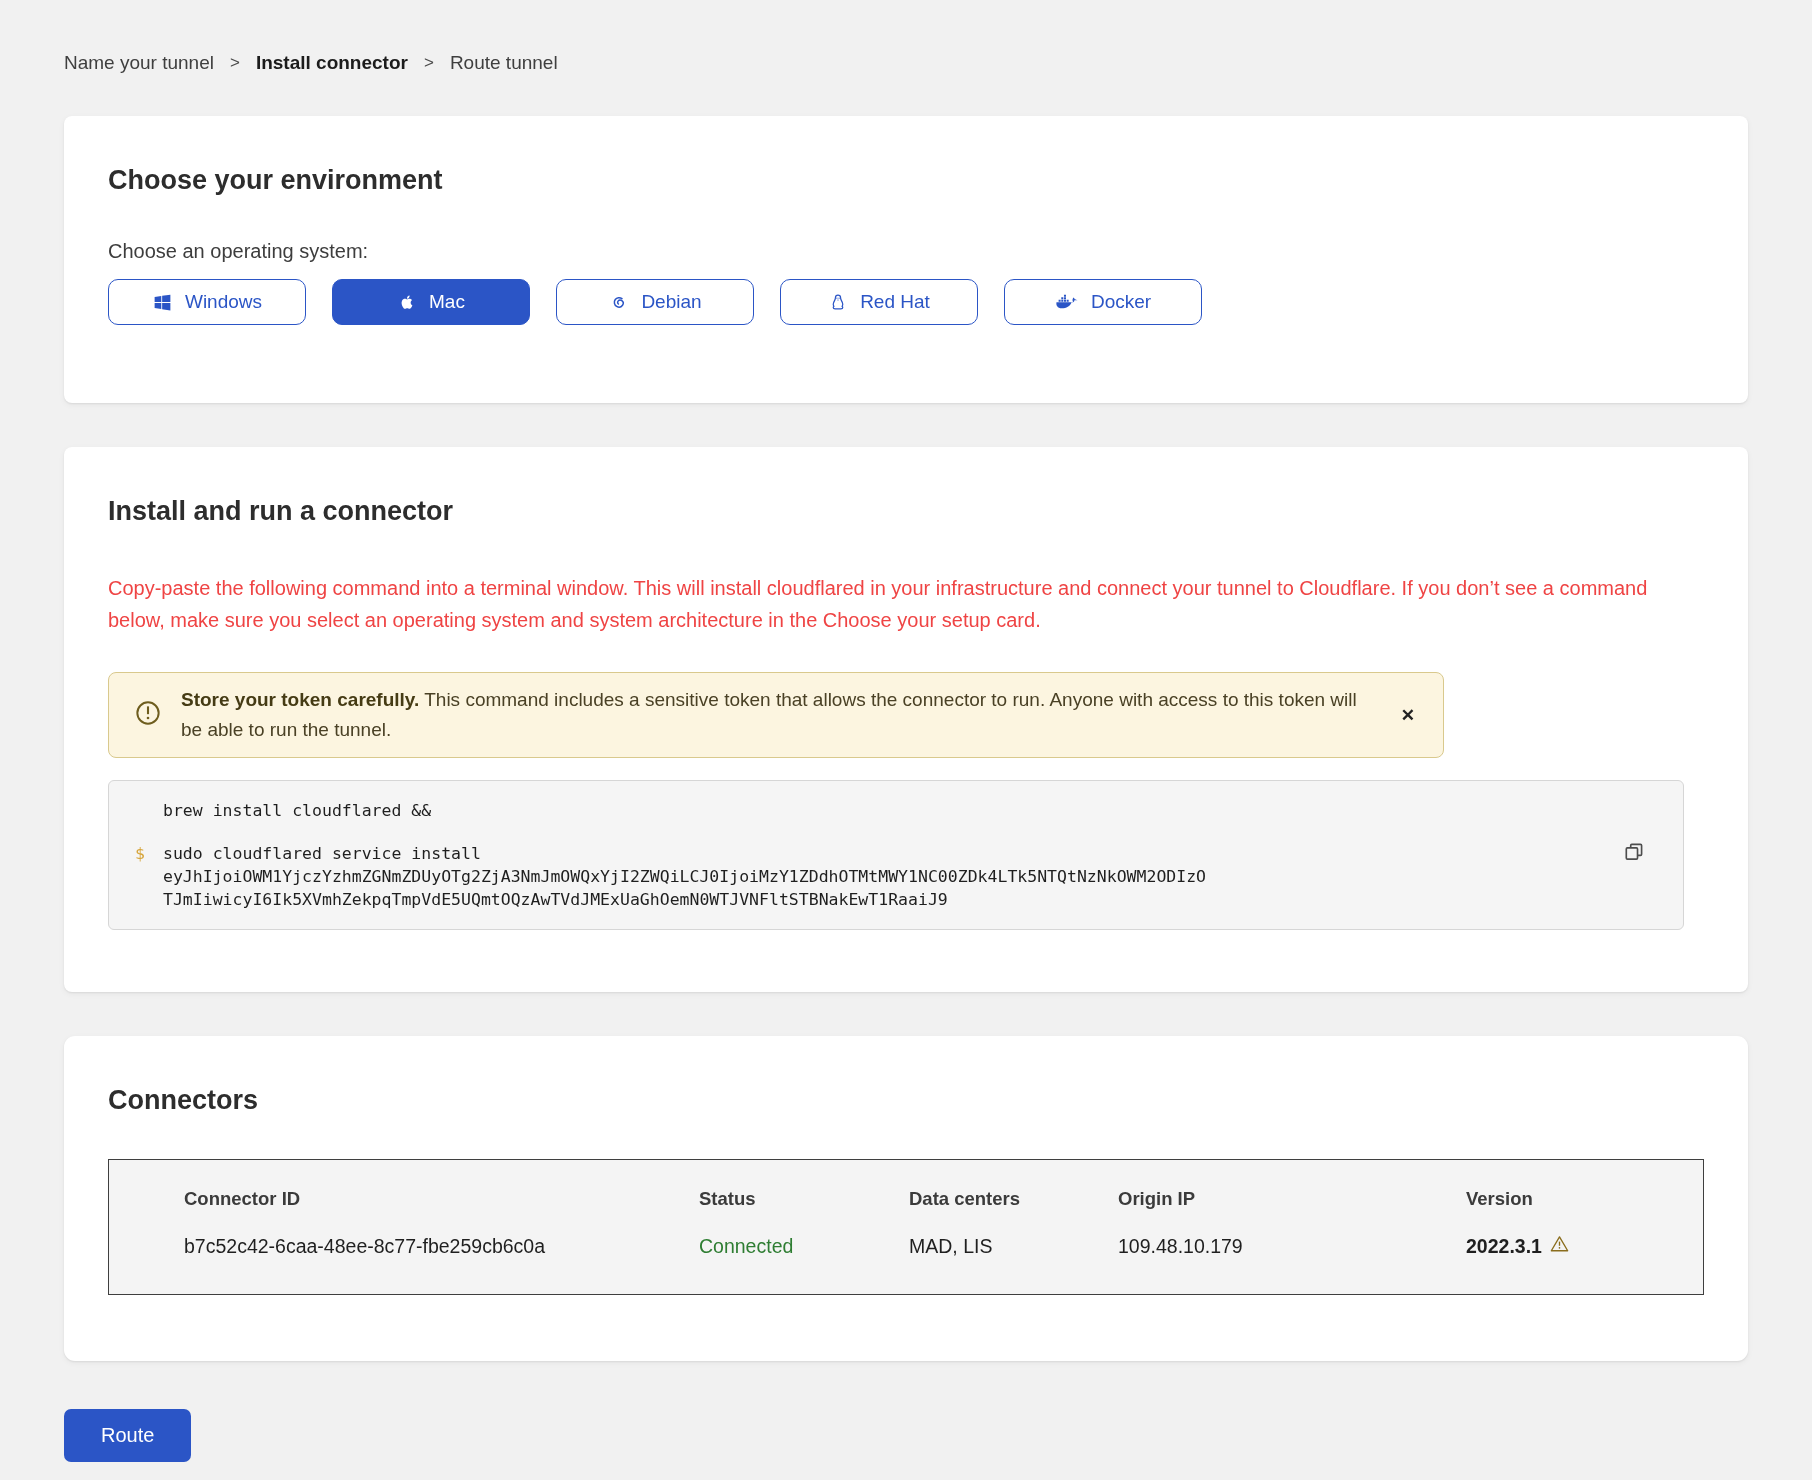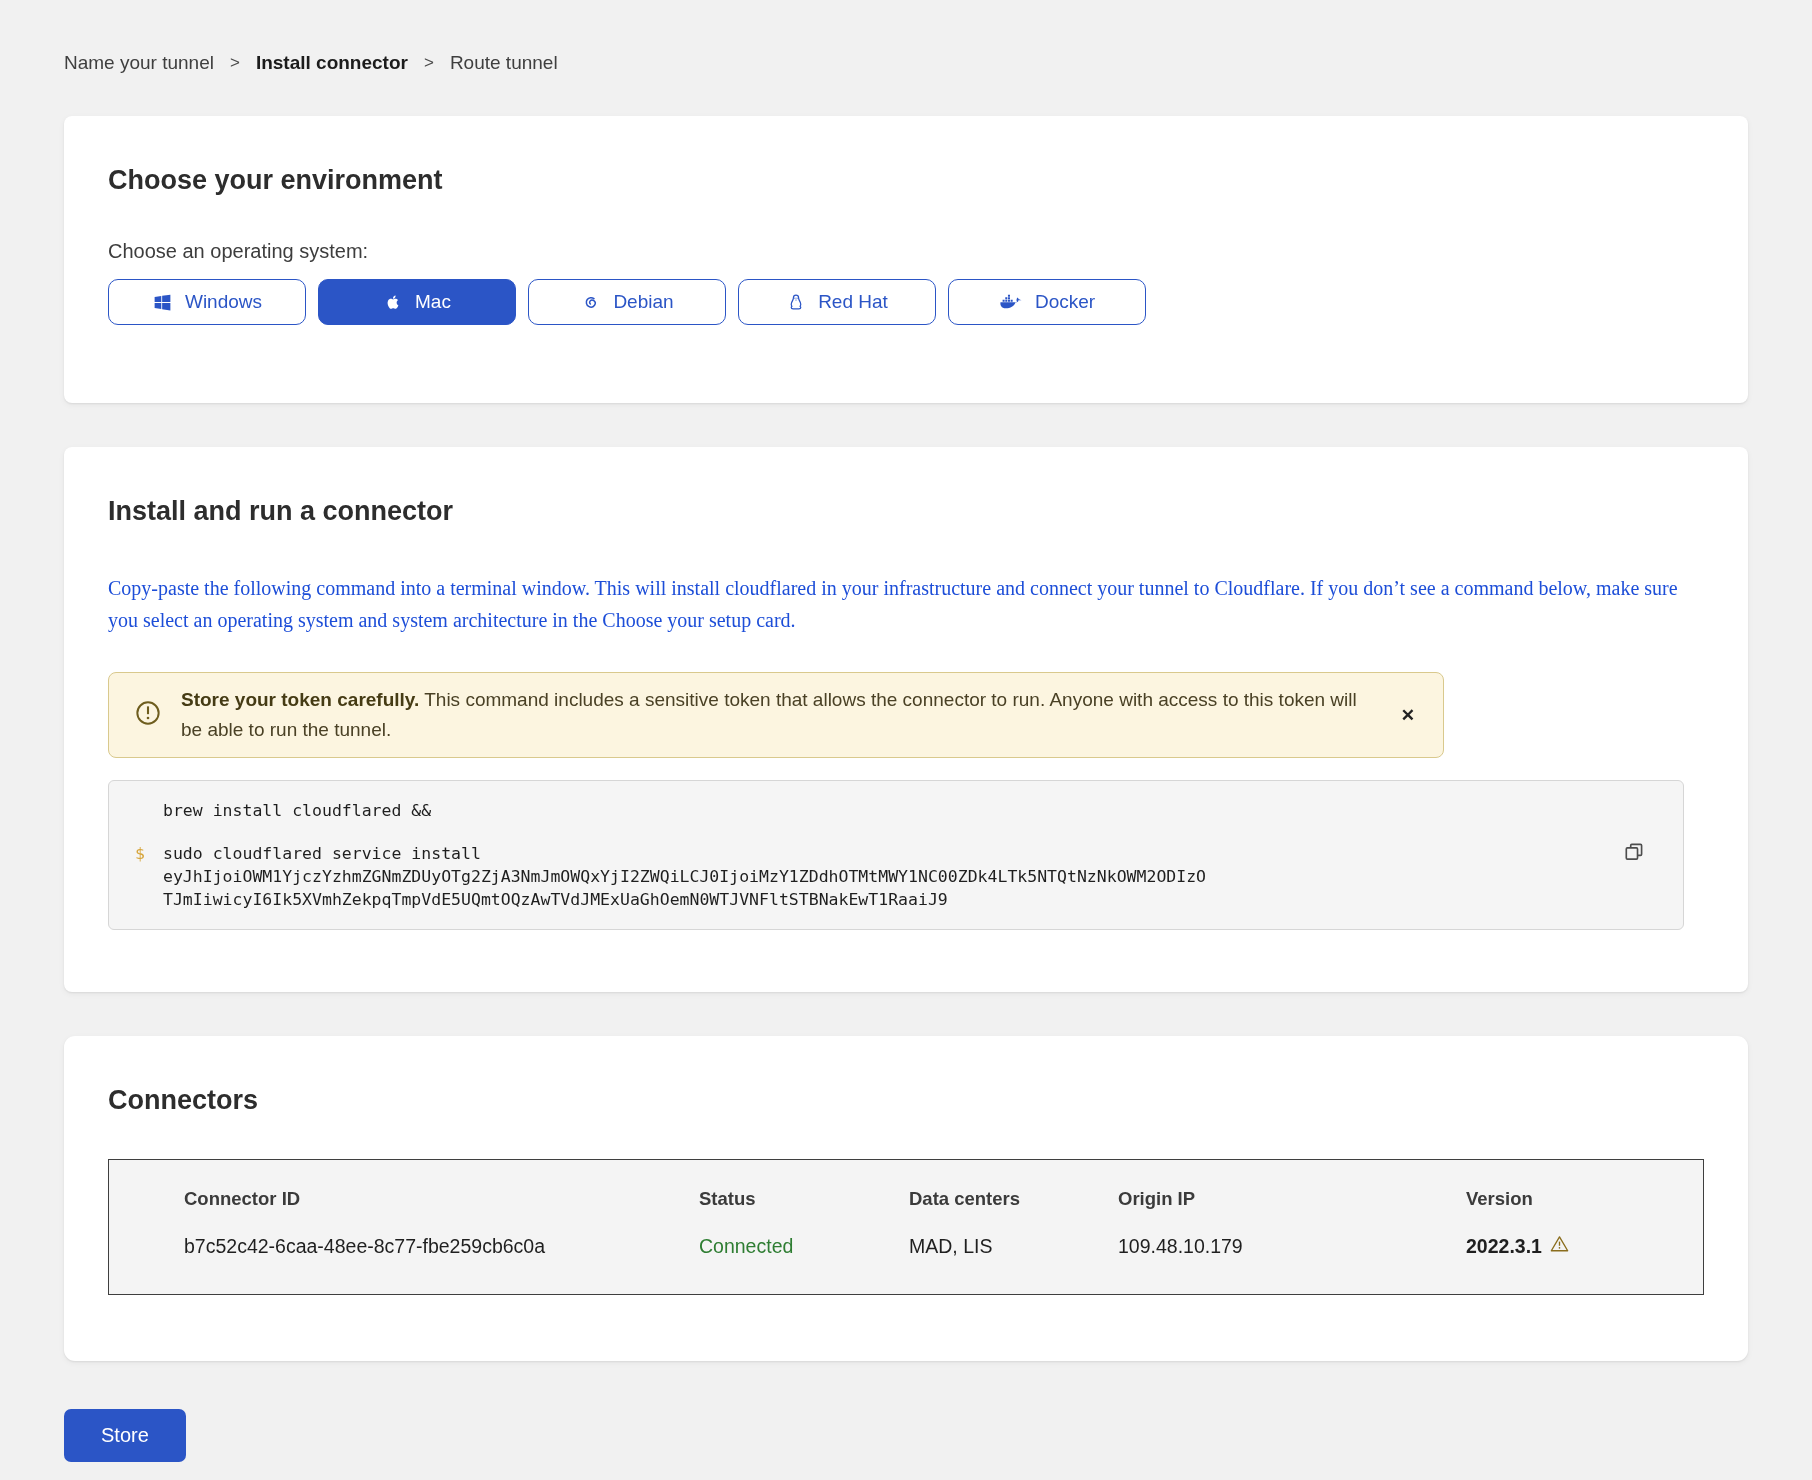--- a/index.html
+++ b/index.html
@@ -20,34 +20,34 @@
 
   
   .card {
     background:#ffffff; border-radius:8px;
     box-shadow:0 1px 2px rgba(0,0,0,.07), 0 2px 6px rgba(0,0,0,.05);
   }
   .card h2 { margin:0; font-size:27px; line-height:33px; font-weight:700; color:#2d2d2d; }
 
   .card-env { margin-top:42px; padding:48px 44px 78px; }
   .os-label { margin-top:42px; font-size:20px; line-height:24px; color:#3d3d3d; }
-  .os-row { margin-top:16px; display:flex; gap:12px; }
+  .os-row { margin-top:16px; display:flex; gap:26px; }
   .os-btn {
     width:198px; height:46px;
     border:1.5px solid #2b55c6; border-radius:10px;
     background:#ffffff; color:#2b55c6;
     font-family:"Liberation Sans", sans-serif; font-size:19px;
     display:inline-flex; align-items:center; justify-content:center; gap:12px;
     cursor:pointer; padding:0;
   }
   .os-btn.selected { background:#2b55c6; color:#ffffff; }
   .os-btn svg { display:block; }
 
   .card-connector { margin-top:44px; padding:48px 44px 62px; }
-  .desc { margin:44px 0 0; font-size:20px; line-height:32px; color:#1d4ed8; max-width:1610px;font-family:Liberation Serif, serif; }
+  .desc { margin:44px 0 0; font-size:20px; line-height:32px; color:#ef4444; max-width:1610px; }
 
   .banner {
     margin-top:36px; width:1336px;
     background:#fcf5e0; border:1px solid #d9c98d; border-radius:8px;
     padding:12px 26px; display:flex; align-items:center; gap:20px;
     position:relative;
   }
   .banner .txt { flex:1; font-size:19px; line-height:30px; color:#4a4125; padding-right:58px; }
   .banner .txt b { color:#453b14; }
   .banner .close {
@@ -225,15 +225,15 @@
                 <rect x="9.3" y="8" width="1.4" height="4.4" fill="#8a6d1d"></rect>
                 <circle cx="10" cy="14.6" r=".9" fill="#8a6d1d"></circle>
               </svg>
           </span>
         </span>
       </div>
     </div>
   </div>
 
   
-  <button class="next-btn">Store</button>
+  <button class="next-btn">Route</button>
 
 </div>
 
 </body></html>

